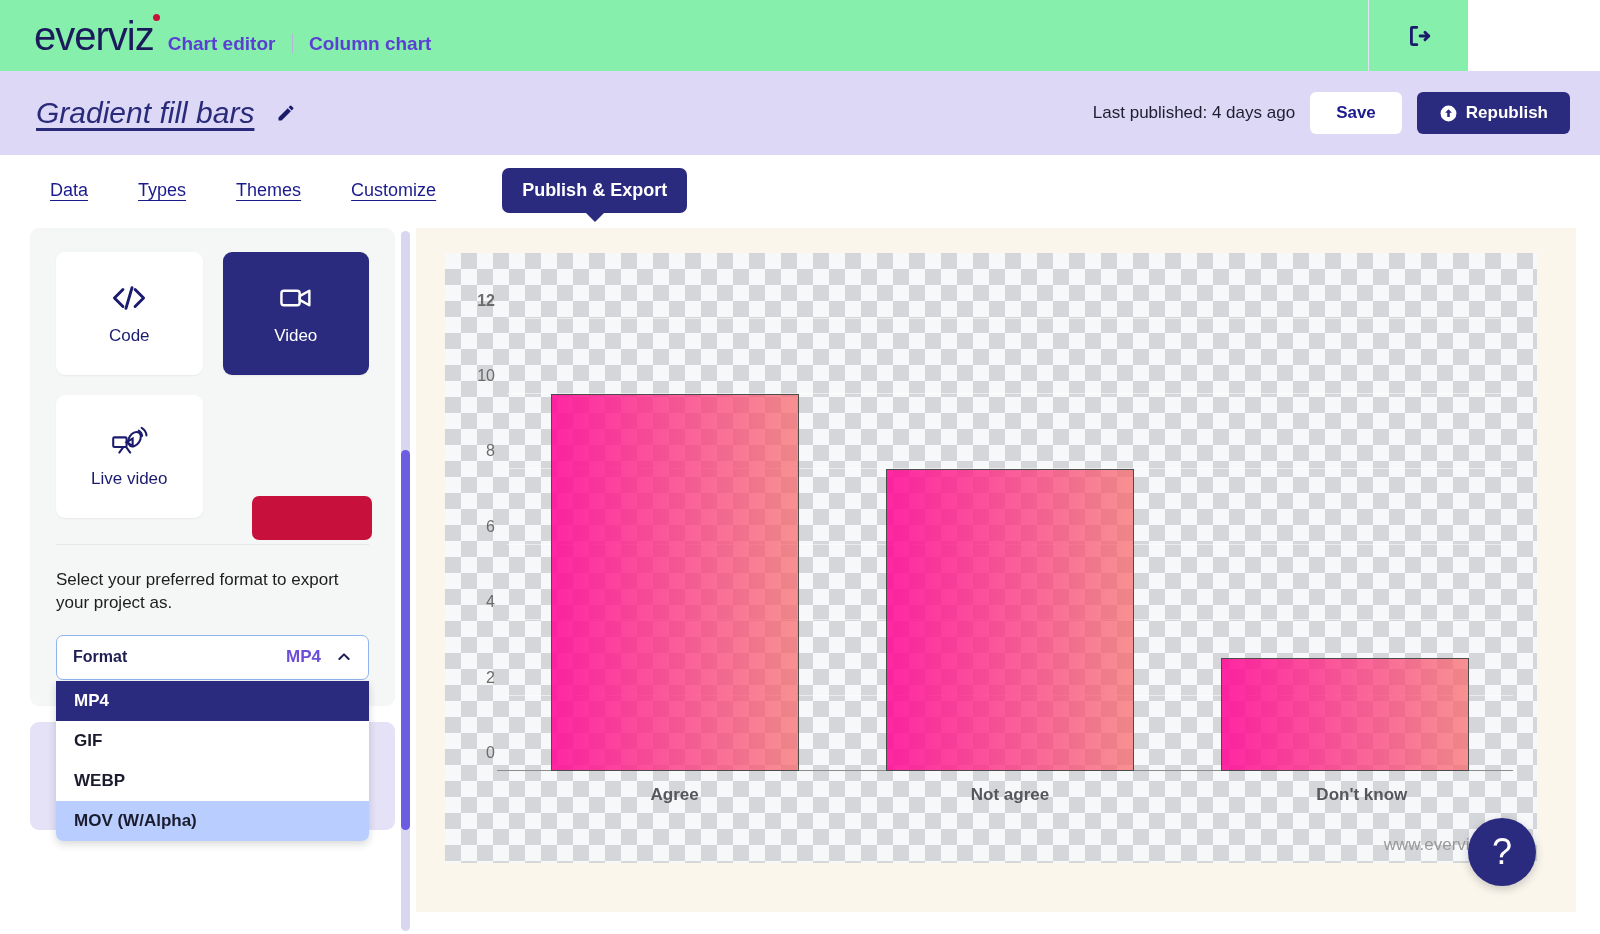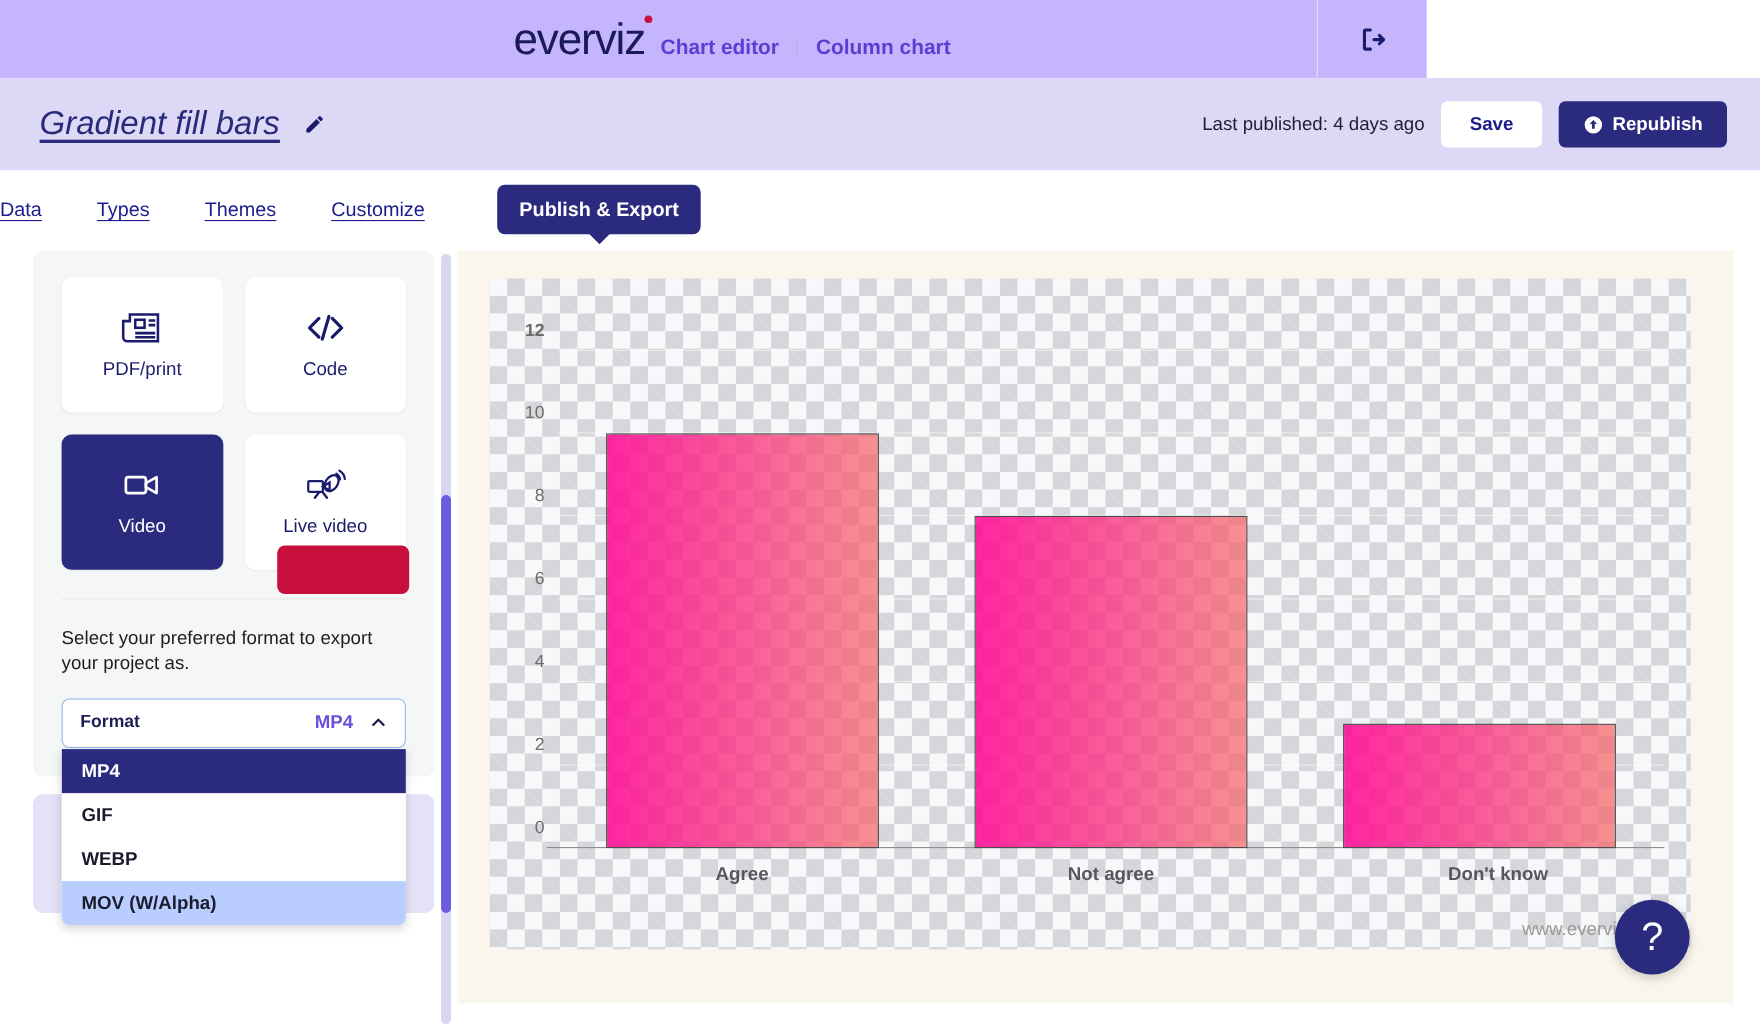--- a/index.html
+++ b/index.html
@@ -5,23 +5,23 @@
   * { box-sizing: border-box; margin: 0; padding: 0; }
   html, body {
     width: 1600px; height: 934px;
     font-family: "Liberation Sans", sans-serif;
     background: #ffffff;
     overflow: hidden;
   }
 
   
   .topbar {
-    position: absolute; left: 0; top: 0; width: 1297px; height: 71px;
-    background: #c4b5fd;
-    display: flex; align-items: center; justify-content: center;
+    position: absolute; left: 0; top: 0; width: 1468px; height: 71px;
+    background: #86efac;
+    display: flex; align-items: center;
   }
   .brand-wrap { display: flex; align-items: baseline; padding-left: 34px; }
   .logo {
     font-size: 40px; letter-spacing: -1px; color: #1b1b5c;
     font-weight: 400; position: relative; line-height: 1;
   }
   .logo-dot {
     position: absolute; width: 7px; height: 7px; border-radius: 50%;
     background: #c8103c; top: -2px; left: 119px;
   }
@@ -61,21 +61,21 @@
   .btn-republish {
     background: #2a2a7e; color: #ffffff; font-weight: bold; font-size: 17px;
     border: none; border-radius: 6px; padding: 11px 22px; cursor: pointer;
     display: flex; align-items: center; gap: 8px;
   }
   .republish-icon { width: 19px; height: 19px; }
 
   
   .tabs {
     position: absolute; left: 0; top: 155px; width: 1600px; height: 70px;
-    background: #ffffff; display: flex; align-items: center; 
+    background: #ffffff; display: flex; align-items: center; padding-left: 50px;
   }
   .tab {
     font-size: 18px; color: #1b1b8e; text-decoration: underline;
     text-underline-offset: 4px; margin-right: 50px; cursor: pointer;
     background: none; border: none; font-family: inherit;
   }
   .tab-active {
     position: relative; background: #2a2a7e; color: #ffffff; font-weight: bold;
     text-decoration: none; border-radius: 7px; padding: 12px 20px;
     margin-right: 0; margin-left: 16px;
@@ -255,28 +255,20 @@
   <button class="tab">Types</button>
   <button class="tab">Themes</button>
   <button class="tab">Customize</button>
   <button class="tab tab-active">Publish &amp; Export</button>
 </div>
 
 <div class="left-panel">
   <div class="panel-card">
 
     <div class="format-grid">
-      <div class="fmt-card">
-        <svg class="fmt-icon" viewBox="0 0 32 28" fill="none" stroke="currentColor" stroke-width="1.9">
-          <path d="M7 4h21v20H5a3 3 0 0 1-3-3V9h5z"></path>
-          <rect x="11" y="8" width="7" height="6"></rect>
-          <path d="M21 8.5h5M21 12h5M11 18h15M11 21h15"></path>
-        </svg>
-        <div class="fmt-label">PDF/print</div>
-      </div>
 
       <div class="fmt-card">
         <svg class="fmt-icon" viewBox="0 0 32 28" fill="none" stroke="currentColor" stroke-width="2.4" stroke-linecap="round" stroke-linejoin="round">
           <path d="M11 7 4 14l7 7"></path>
             <path d="M21 7l7 7-7 7"></path>
             <path d="M18.5 5.5 13.5 22.5"></path>
         </svg>
         <div class="fmt-label">Code</div>
       </div>
 

